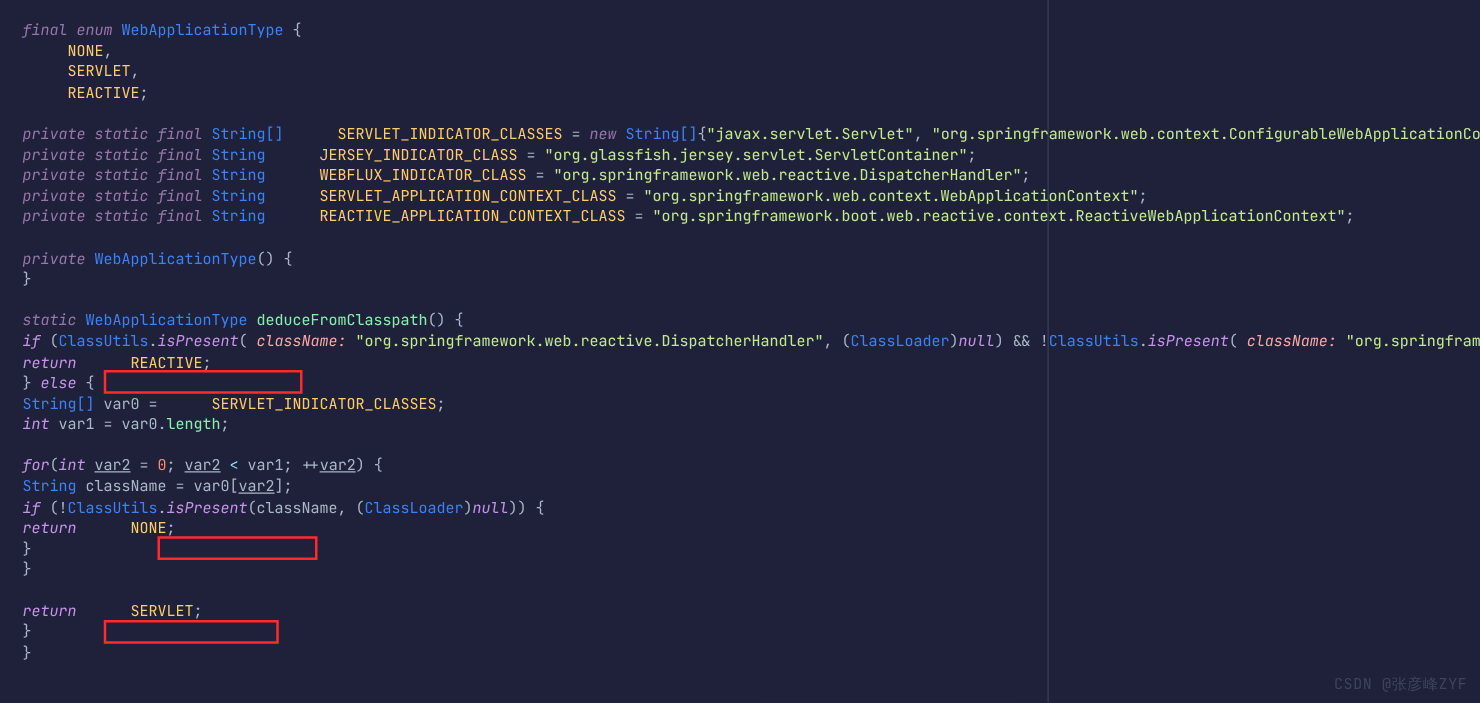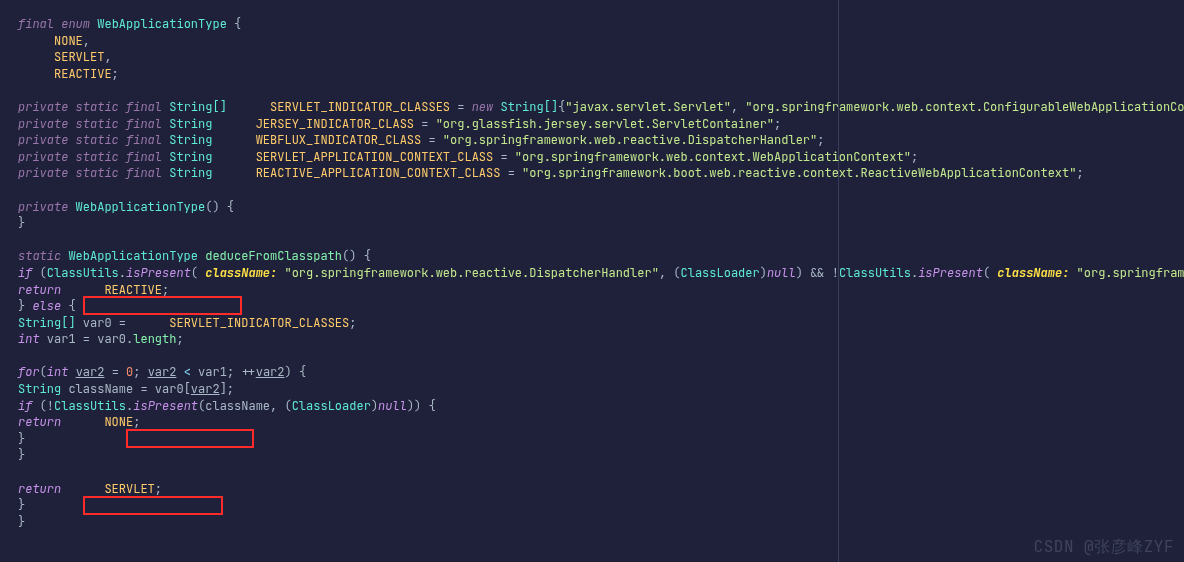--- a/index.html
+++ b/index.html
@@ -11,36 +11,36 @@
   line-height: 16.6px;
   width: 1184px;
   height: 562px;
   overflow: hidden;
   position: relative;
 }
 .editor { position: absolute; inset: 0; padding: 16px 0 0 10px; white-space: nowrap; }
 .ruler { position: absolute; top: 0; bottom: 0; left: 838px; width: 1px; background: #3a3d57; }
 .kw  { color: #9876aa; font-style: italic; }
 .kw2 { color: #c792ea; font-style: italic; }
-.type{ color: #5eead4; }
+.type{ color: #3b82f6; }
 .id  { color: #86efac; }
 .cn  { color: #ffcb6b; margin-left: 36px; }
 .str { color: #c3e88d; }
 .num { color: #f78c6c; }
 .op  { color: #89ddff; }
 .p   { color: #a9b7c6; }
-.param{ color: #fde047; font-style: italic; font-weight: bold; }
+.param{ color: #fca5a5; font-style: italic; }
 .mi  { color: #c792ea; font-style: italic; }
 .u   { text-decoration: underline; }
 .line{ display:block; padding-left: 8px; }
 .hl  { position: absolute; border: 2px solid #ff2b2b; background: transparent; }
 .hl1 { left: 83px; top: 296px; width: 159px; height: 19px; }
 .hl2 { left: 126px; top: 429px; width: 128px; height: 19px; }
 .hl3 { left: 83px; top: 496px; width: 140px; height: 19px; }
-.water { position:absolute; right:10px; bottom:6px; color:#5a5f78; font-size:16px; opacity:.55; letter-spacing:.5px; }
+.water { position:absolute; right:10px; bottom:6px; color:#5a5f78; font-size:12px; opacity:.55; letter-spacing:.5px; }
 </style>
 </head>
 <body>
 
 <div class="ruler"></div>
 
 <div class="editor">
 
 <span class="line"><span class="kw">final</span> <span class="kw">enum</span> <span class="type">WebApplicationType</span> <span class="p">{</span></span>
 <span class="line">    <span class="cn">NONE</span><span class="p">,</span></span>

